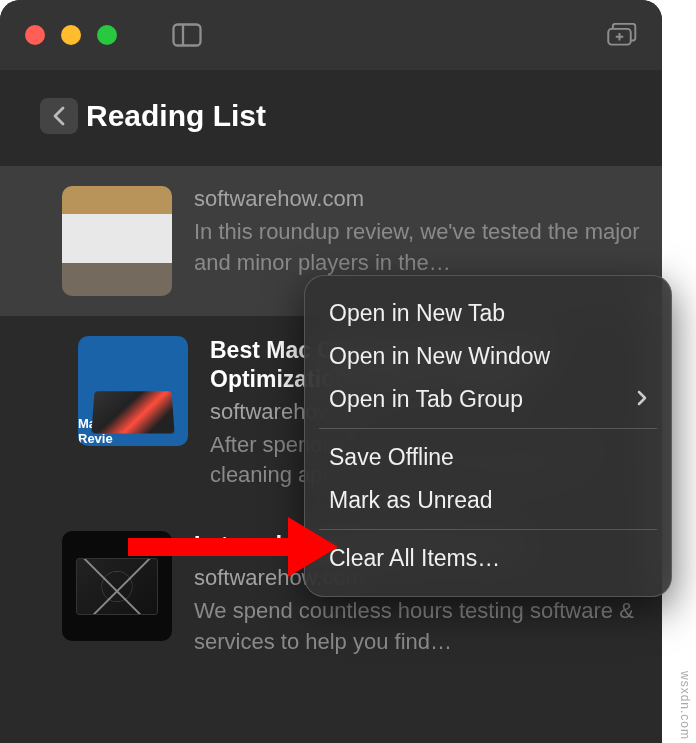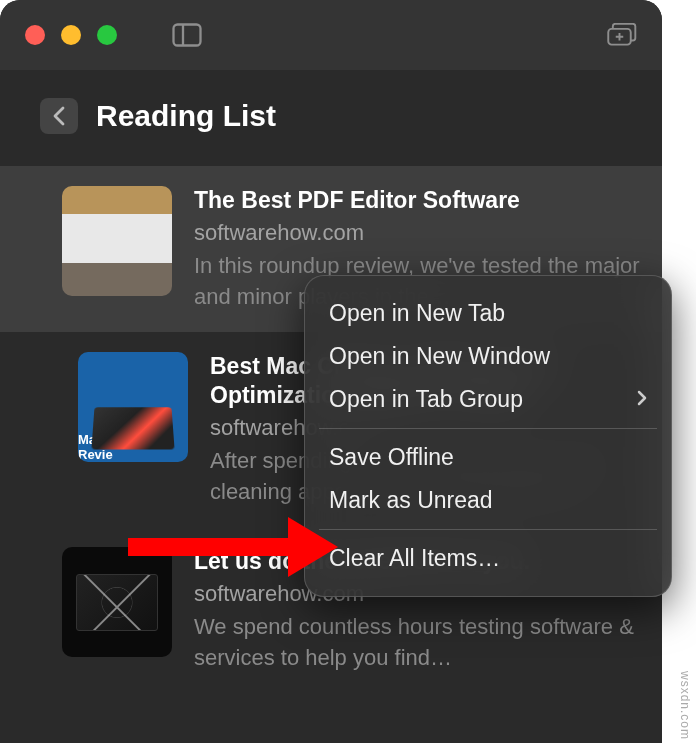--- a/index.html
+++ b/index.html
@@ -43,21 +43,21 @@
     .toolbar-icon {
       width: 30px;
       height: 24px;
       color: #8e8e8e;
     }
     .sidebar-toggle { margin-left: 55px; }
     .tab-plus { margin-left: auto; }
     .header {
       display: flex;
       align-items: center;
-      gap: 18px;
+      gap: 8px;
       padding: 28px 25px 32px 40px;
     }
     .back-btn {
       width: 38px;
       height: 36px;
       background: #444444;
       border-radius: 8px;
       display: flex;
       align-items: center;
       justify-content: center;
@@ -242,21 +242,20 @@
         <polyline points="11,2 3,10 11,18"></polyline>
       </svg>
     </div>
     <div class="page-title">Reading List</div>
   </div>
 
   <div class="list">
     <div class="item selected">
       <div class="thumb thumb1"></div>
       <div class="item-text">
-        <div class="item-title">The Best PDF Editor Software</div>
         <div class="item-domain">softwarehow.com</div>
         <div class="item-desc">In this roundup review, we've tested the major and minor players in the…</div>
       </div>
     </div>
     <div class="item">
       <div class="thumb thumb2">
           <span>Mac Cleaner Revie</span>
         </div>
       <div class="item-text">
         <div class="item-title">Best Mac Cleaner Software and Optimization Utilities of 2022</div>

